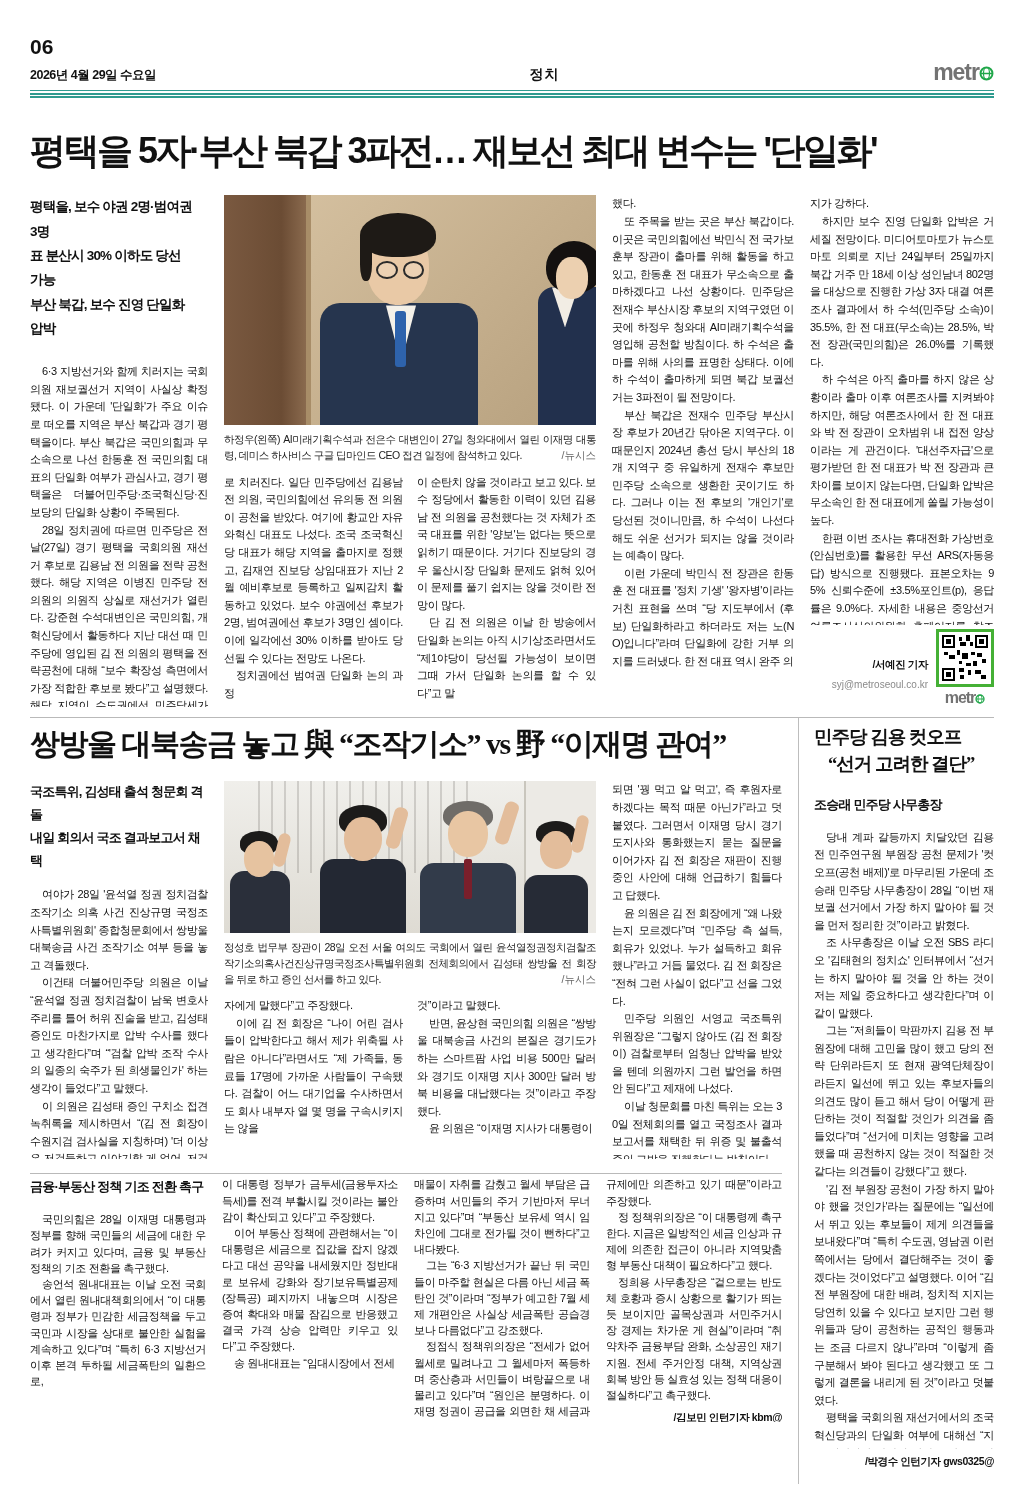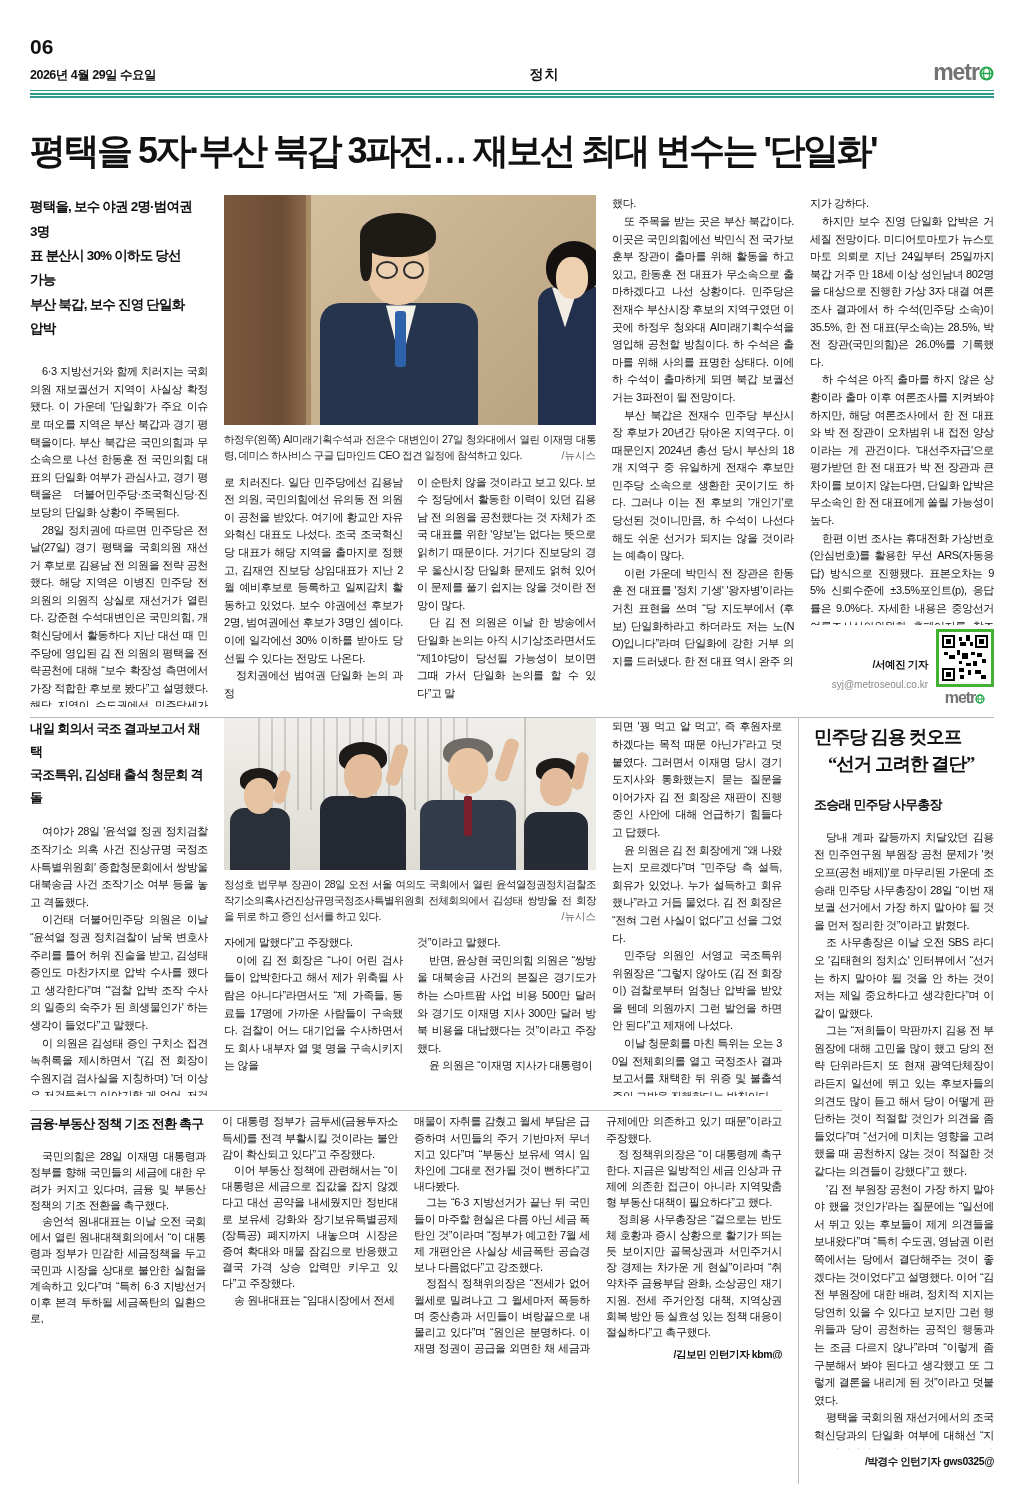--- a/index.html
+++ b/index.html
@@ -235,25 +235,26 @@
         </div>
       </div>
     </div>
   </div>
 
   <hr class="rule">
 
   <div class="lower">
     <div class="lower-main">
 
+      <h2 class="a2h">쌍방울 대북송금 놓고 與 “조작기소” vs 野 “이재명 관여”</h2>
       <div class="a2-cols">
         <div class="col fresh a2c1">
           <div class="subhead">
+              <p>국조특위, 김성태 출석 청문회 격돌</p>
               <p>내일 회의서 국조 결과보고서 채택</p>
-              <p>국조특위, 김성태 출석 청문회 격돌</p>
             </div>
           <div class="plist"><p>여야가 28일 '윤석열 정권 정치검찰 조작기소 의혹 사건 진상규명 국정조사특별위원회' 종합청문회에서 쌍방울 대북송금 사건 조작기소 여부 등을 놓고 격돌했다.</p><p>이건태 더불어민주당 의원은 이날 “윤석열 정권 정치검찰이 남욱 변호사 주리를 틀어 허위 진술을 받고, 김성태 증인도 마찬가지로 압박 수사를 했다고 생각한다”며 “'검찰 압박 조작 수사의 일종의 숙주가 된 희생물인가' 하는 생각이 들었다”고 말했다.</p><p>이 의원은 김성태 증인 구치소 접견 녹취록을 제시하면서 “(김 전 회장이 수원지검 검사실을 지칭하며) '더 이상은 저것들하고 이야기할 게 없어. 저것들은 악마보다 못한 놈들이야' 등을 면회</p></div>
         </div>
         <div class="photocol">
           <div class="photo photo2">
             <div class="p2-wall"></div>
             <div class="p2-panel"></div>
             <div class="fig f1">
                 <div class="bd"></div>
                 <div class="hr"></div>

